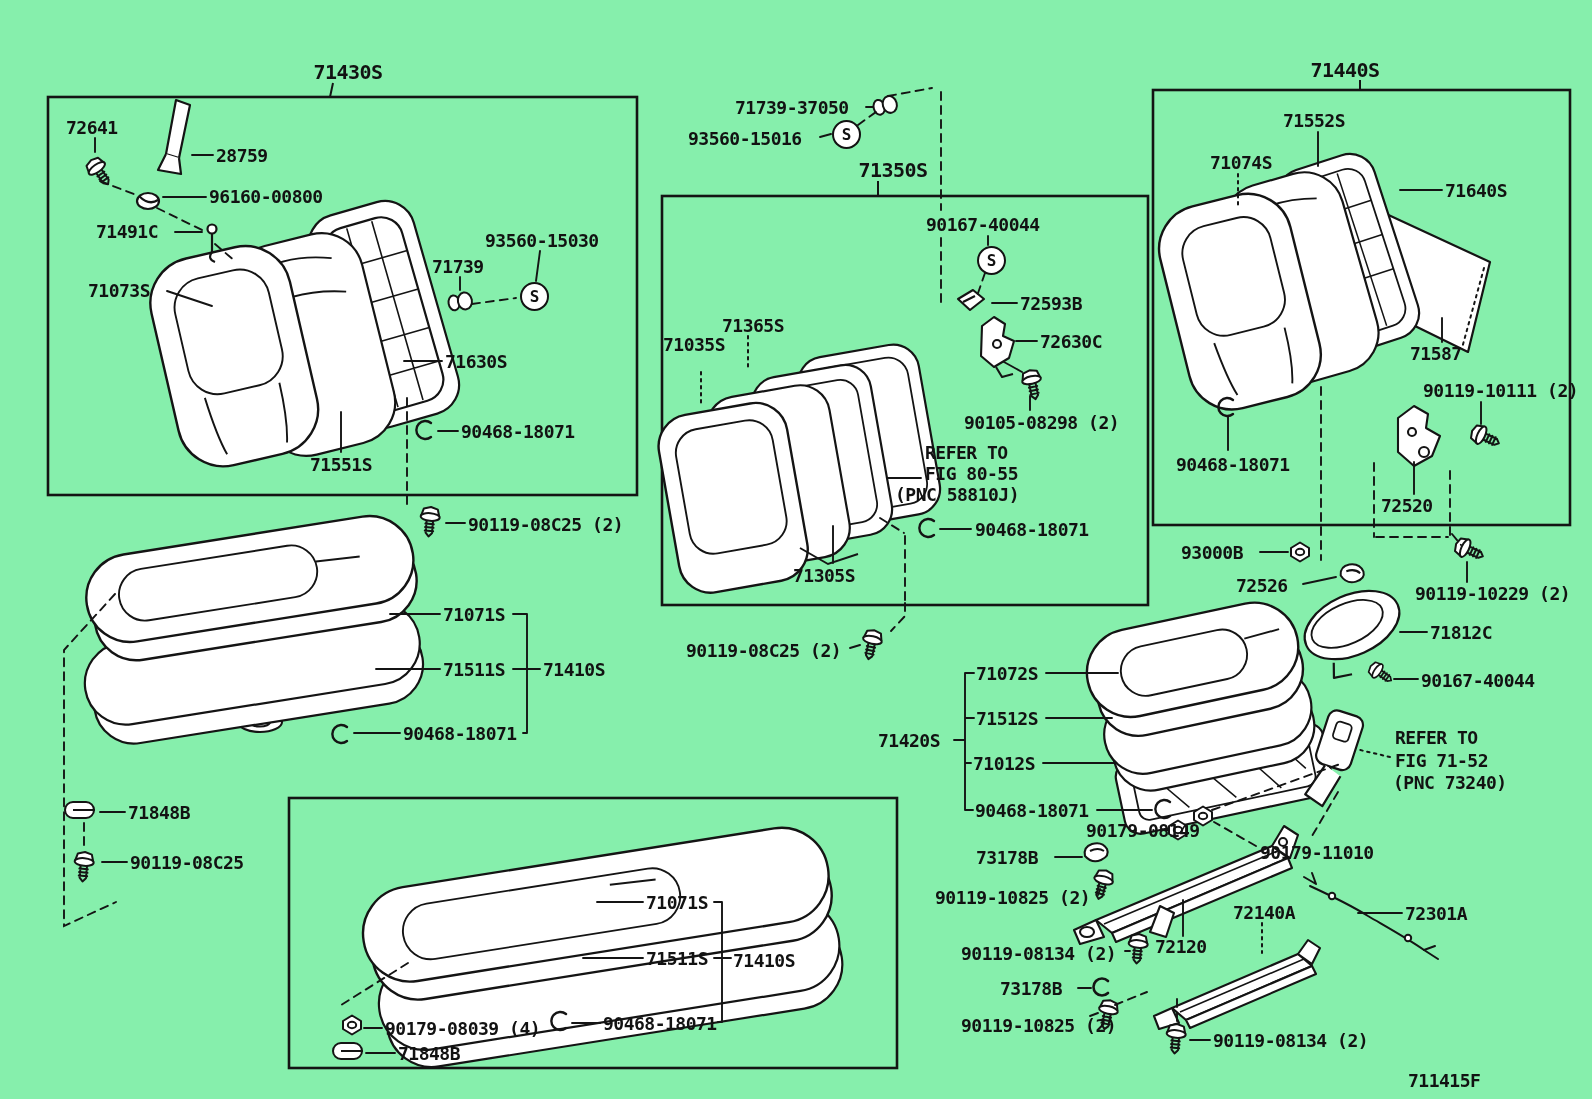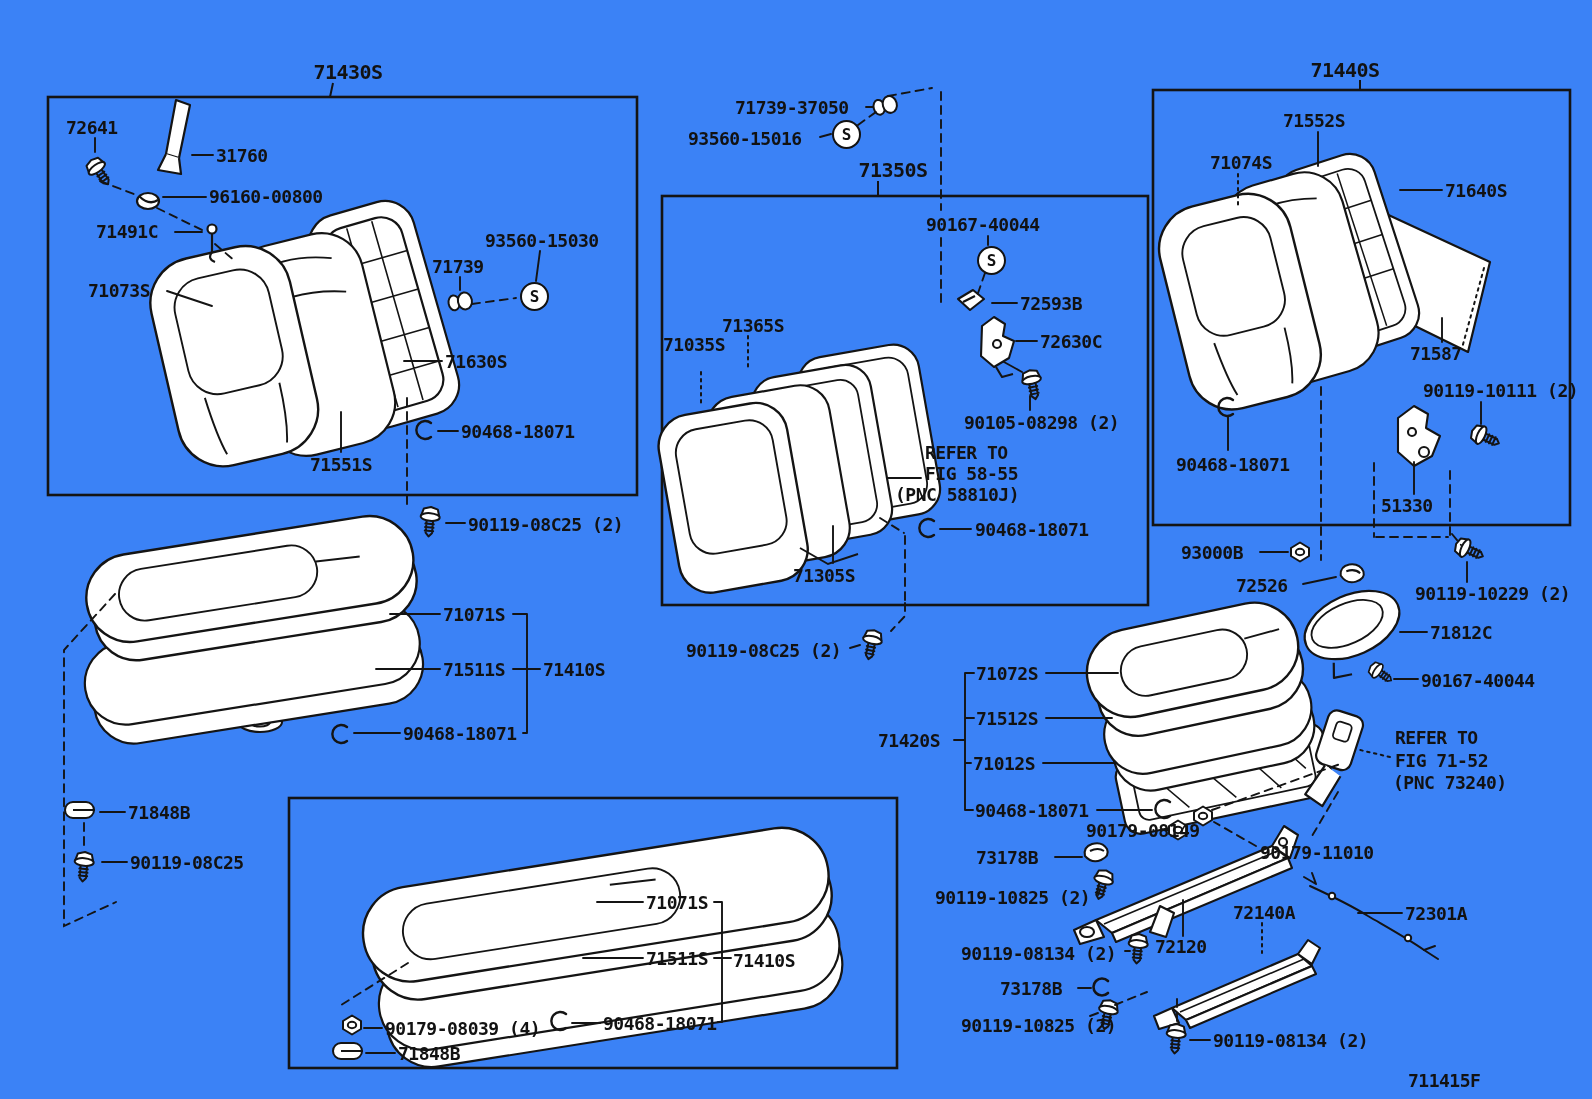--- a/index.html
+++ b/index.html
@@ -1,16 +1,16 @@
 <!DOCTYPE html>
 <html><head>
 <meta charset="utf-8">
 <style>
   html,body{margin:0;padding:0;background:#fff;}
-  .stage{position:relative;width:1592px;height:1099px;background:#3b82f6;overflow:hidden;
+  .stage{position:relative;width:1592px;height:1099px;background:#86efac;overflow:hidden;
          font-family:"DejaVu Sans Mono","Liberation Mono",monospace;}
   svg.art{position:absolute;left:0;top:0;}
   .lbl{position:absolute;transform:translateY(-50%);font-weight:bold;font-size:18px;
        letter-spacing:-0.5px;color:#121212;white-space:nowrap;}
   .ttl{transform:translate(-50%,-50%);font-size:20px;}
   .scircle{position:absolute;width:25px;height:25px;border:2.5px solid #121212;border-radius:50%;
        font-weight:bold;font-size:16px;line-height:25px;text-align:center;color:#121212;background:#fff;}
 </style>
 </head>
 <body>
@@ -339,21 +339,21 @@
 
 <span class="lbl ttl" style="left:348px;top:72px">71430S</span>
 <span class="lbl ttl" style="left:893px;top:170px">71350S</span>
 <span class="lbl ttl" style="left:1345px;top:70px">71440S</span>
 
 <span class="scircle" style="left:520px;top:282px">S</span>
 <span class="scircle" style="left:832px;top:120px">S</span>
 <span class="scircle" style="left:977px;top:246px">S</span>
 
 <span class="lbl" style="left:66px;top:127px">72641</span>
-<span class="lbl" style="left:216px;top:155px">31760</span>
+<span class="lbl" style="left:216px;top:155px">28759</span>
 <span class="lbl" style="left:209px;top:196px">96160-00800</span>
 <span class="lbl" style="left:96px;top:231px">71491C</span>
 <span class="lbl" style="left:88px;top:290px">71073S</span>
 <span class="lbl" style="left:432px;top:266px">71739</span>
 <span class="lbl" style="left:485px;top:240px">93560-15030</span>
 <span class="lbl" style="left:445px;top:361px">71630S</span>
 <span class="lbl" style="left:461px;top:431px">90468-18071</span>
 <span class="lbl" style="left:310px;top:464px">71551S</span>
 <span class="lbl" style="left:468px;top:524px">90119-08C25 (2)</span>
 <span class="lbl" style="left:443px;top:614px">71071S</span>
@@ -372,21 +372,21 @@
 <span class="lbl" style="left:663px;top:344px">71035S</span>
 <span class="lbl" style="left:975px;top:529px">90468-18071</span>
 <span class="lbl" style="left:793px;top:575px">71305S</span>
 <span class="lbl" style="left:686px;top:650px">90119-08C25 (2)</span>
 <span class="lbl" style="left:1283px;top:120px">71552S</span>
 <span class="lbl" style="left:1210px;top:162px">71074S</span>
 <span class="lbl" style="left:1445px;top:190px">71640S</span>
 <span class="lbl" style="left:1410px;top:353px">71587</span>
 <span class="lbl" style="left:1423px;top:390px">90119-10111 (2)</span>
 <span class="lbl" style="left:1176px;top:464px">90468-18071</span>
-<span class="lbl" style="left:1381px;top:505px">51330</span>
+<span class="lbl" style="left:1381px;top:505px">72520</span>
 <span class="lbl" style="left:1181px;top:552px">93000B</span>
 <span class="lbl" style="left:1236px;top:585px">72526</span>
 <span class="lbl" style="left:1415px;top:593px">90119-10229 (2)</span>
 <span class="lbl" style="left:976px;top:673px">71072S</span>
 <span class="lbl" style="left:976px;top:718px">71512S</span>
 <span class="lbl" style="left:973px;top:763px">71012S</span>
 <span class="lbl" style="left:878px;top:740px">71420S</span>
 <span class="lbl" style="left:975px;top:810px">90468-18071</span>
 <span class="lbl" style="left:1430px;top:632px">71812C</span>
 <span class="lbl" style="left:1421px;top:680px">90167-40044</span>
@@ -402,21 +402,21 @@
 <span class="lbl" style="left:961px;top:1025px">90119-10825 (2)</span>
 <span class="lbl" style="left:1213px;top:1040px">90119-08134 (2)</span>
 <span class="lbl" style="left:646px;top:902px">71071S</span>
 <span class="lbl" style="left:646px;top:958px">71511S</span>
 <span class="lbl" style="left:733px;top:960px">71410S</span>
 <span class="lbl" style="left:603px;top:1023px">90468-18071</span>
 <span class="lbl" style="left:385px;top:1028px">90179-08039 (4)</span>
 <span class="lbl" style="left:398px;top:1053px">71848B</span>
 
 <span class="lbl" style="left:925px;top:452px">REFER TO</span>
-<span class="lbl" style="left:925px;top:473px">FIG 58-55</span>
+<span class="lbl" style="left:925px;top:473px">FIG 80-55</span>
 <span class="lbl" style="left:895px;top:494px">(PNC 58810J)</span>
 <span class="lbl" style="left:1395px;top:737px">REFER TO</span>
 <span class="lbl" style="left:1395px;top:760px">FIG 71-52</span>
 <span class="lbl" style="left:1393px;top:782px">(PNC 73240)</span>
 
 <span class="lbl" style="left:1408px;top:1080px">711415F</span>
 
 </div>
 
 </body></html>

